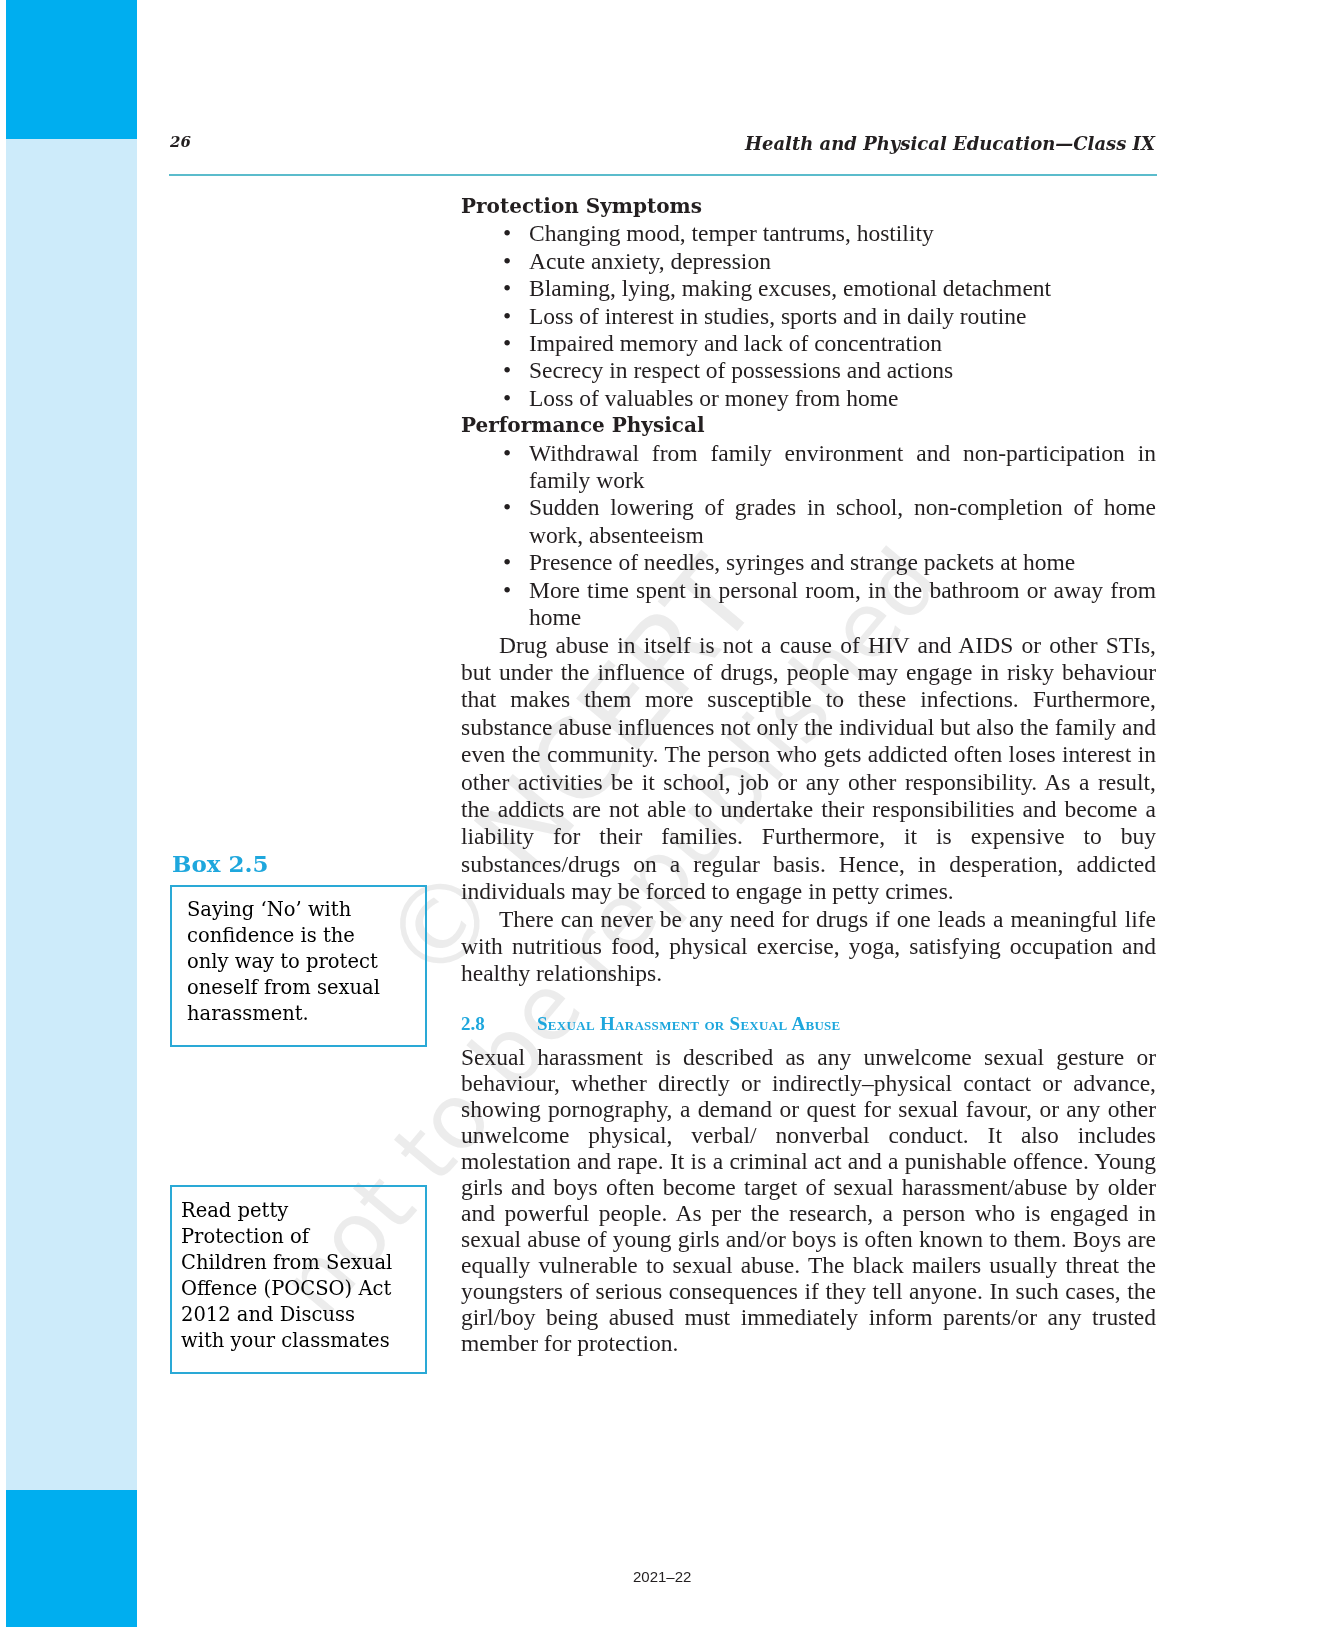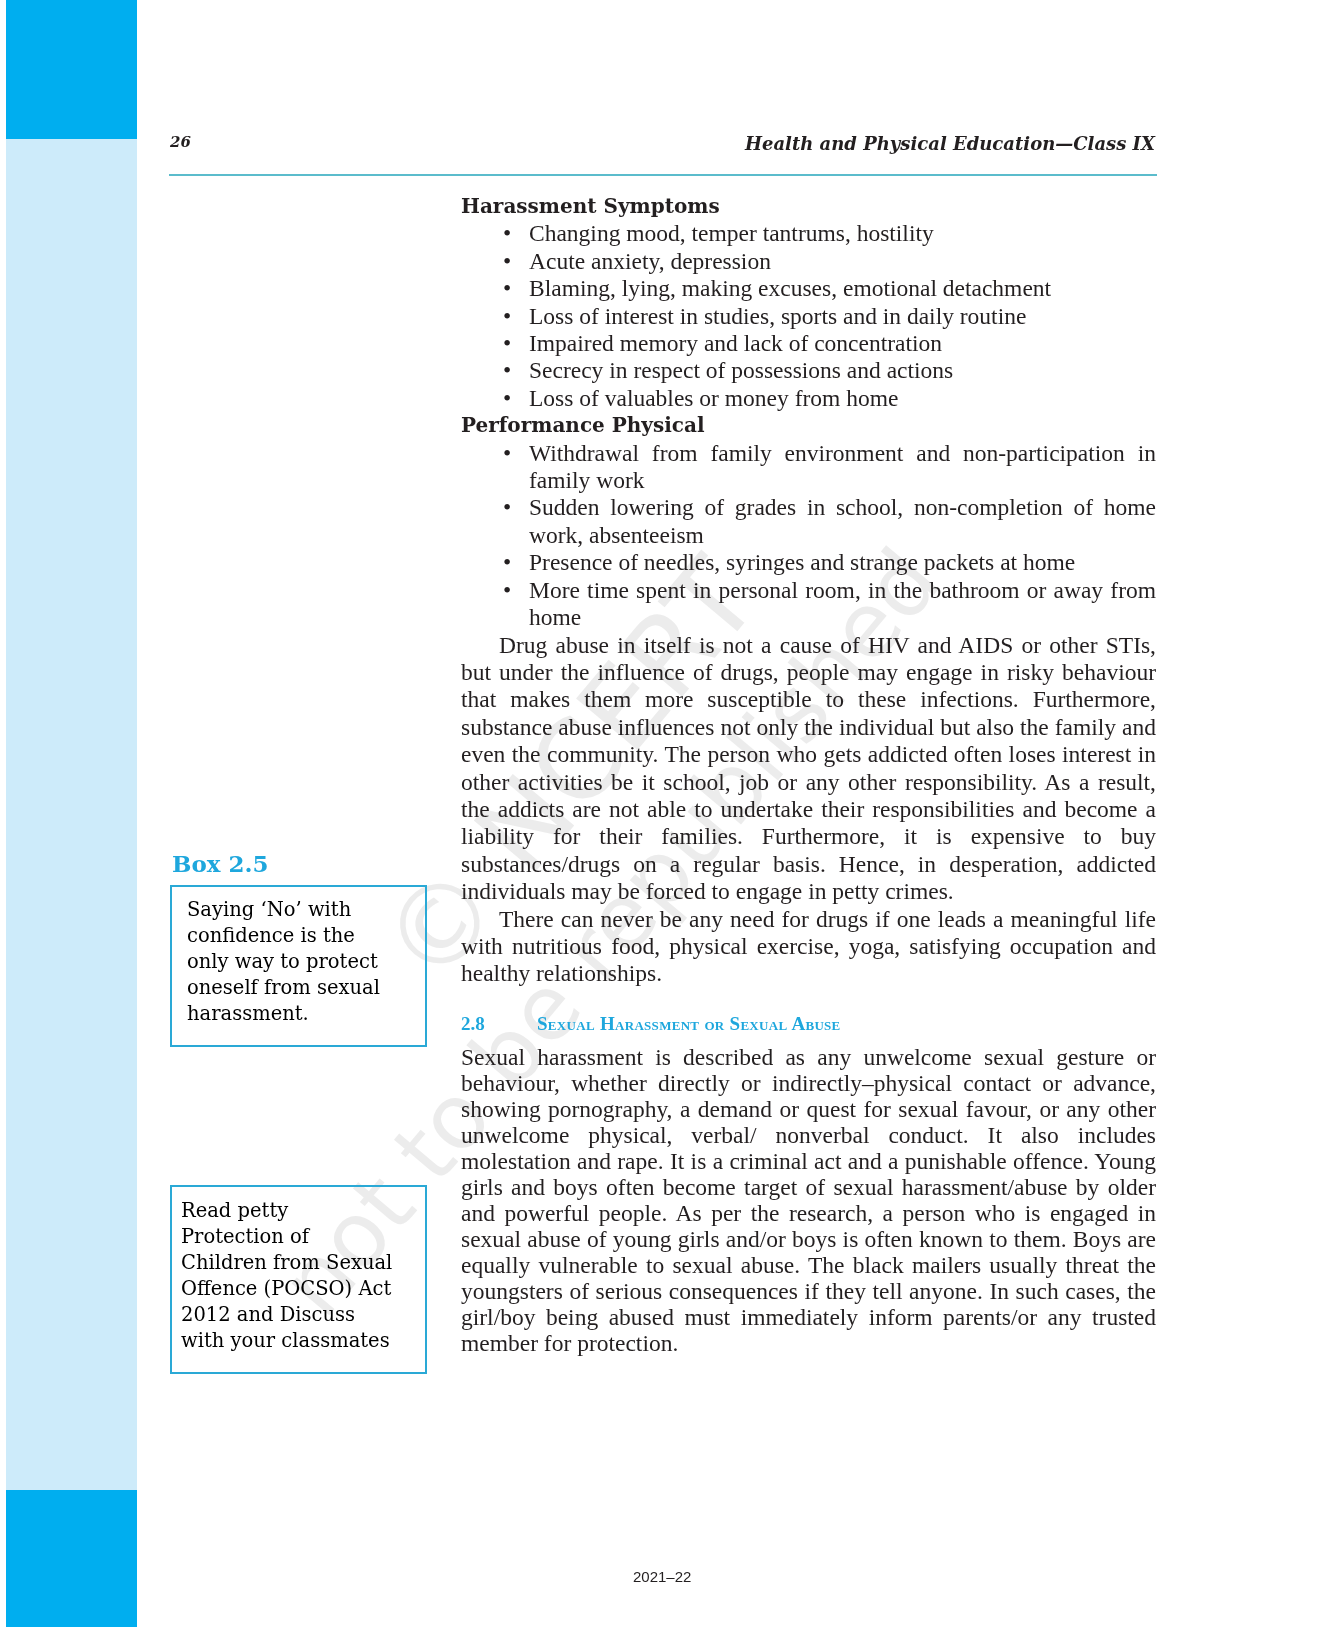--- a/index.html
+++ b/index.html
@@ -88,21 +88,21 @@
 <div class="strip strip-bot"></div>
 
 <div class="page-number">26</div>
 <div class="running-head">Health and Physical Education—Class IX</div>
 <div class="head-rule"></div>
 
 <div class="watermark wm-1">© NCERT</div>
 <div class="watermark wm-2">not to be republished</div>
 
 <div class="main">
-  <h3 class="subhead">Harassment Symptoms</h3>
+  <h3 class="subhead">Protection Symptoms</h3>
   <ul class="bullets">
     <li><span class="bullet-dot">•</span><span>Changing mood, temper tantrums, hostility</span></li>
     <li><span class="bullet-dot">•</span><span>Acute anxiety, depression</span></li>
     <li><span class="bullet-dot">•</span><span>Blaming, lying, making excuses, emotional detachment</span></li>
     <li><span class="bullet-dot">•</span><span>Loss of interest in studies, sports and in daily routine</span></li>
     <li><span class="bullet-dot">•</span><span>Impaired memory and lack of concentration</span></li>
     <li><span class="bullet-dot">•</span><span>Secrecy in respect of possessions and actions</span></li>
     <li><span class="bullet-dot">•</span><span>Loss of valuables or money from home</span></li>
   </ul>
 

